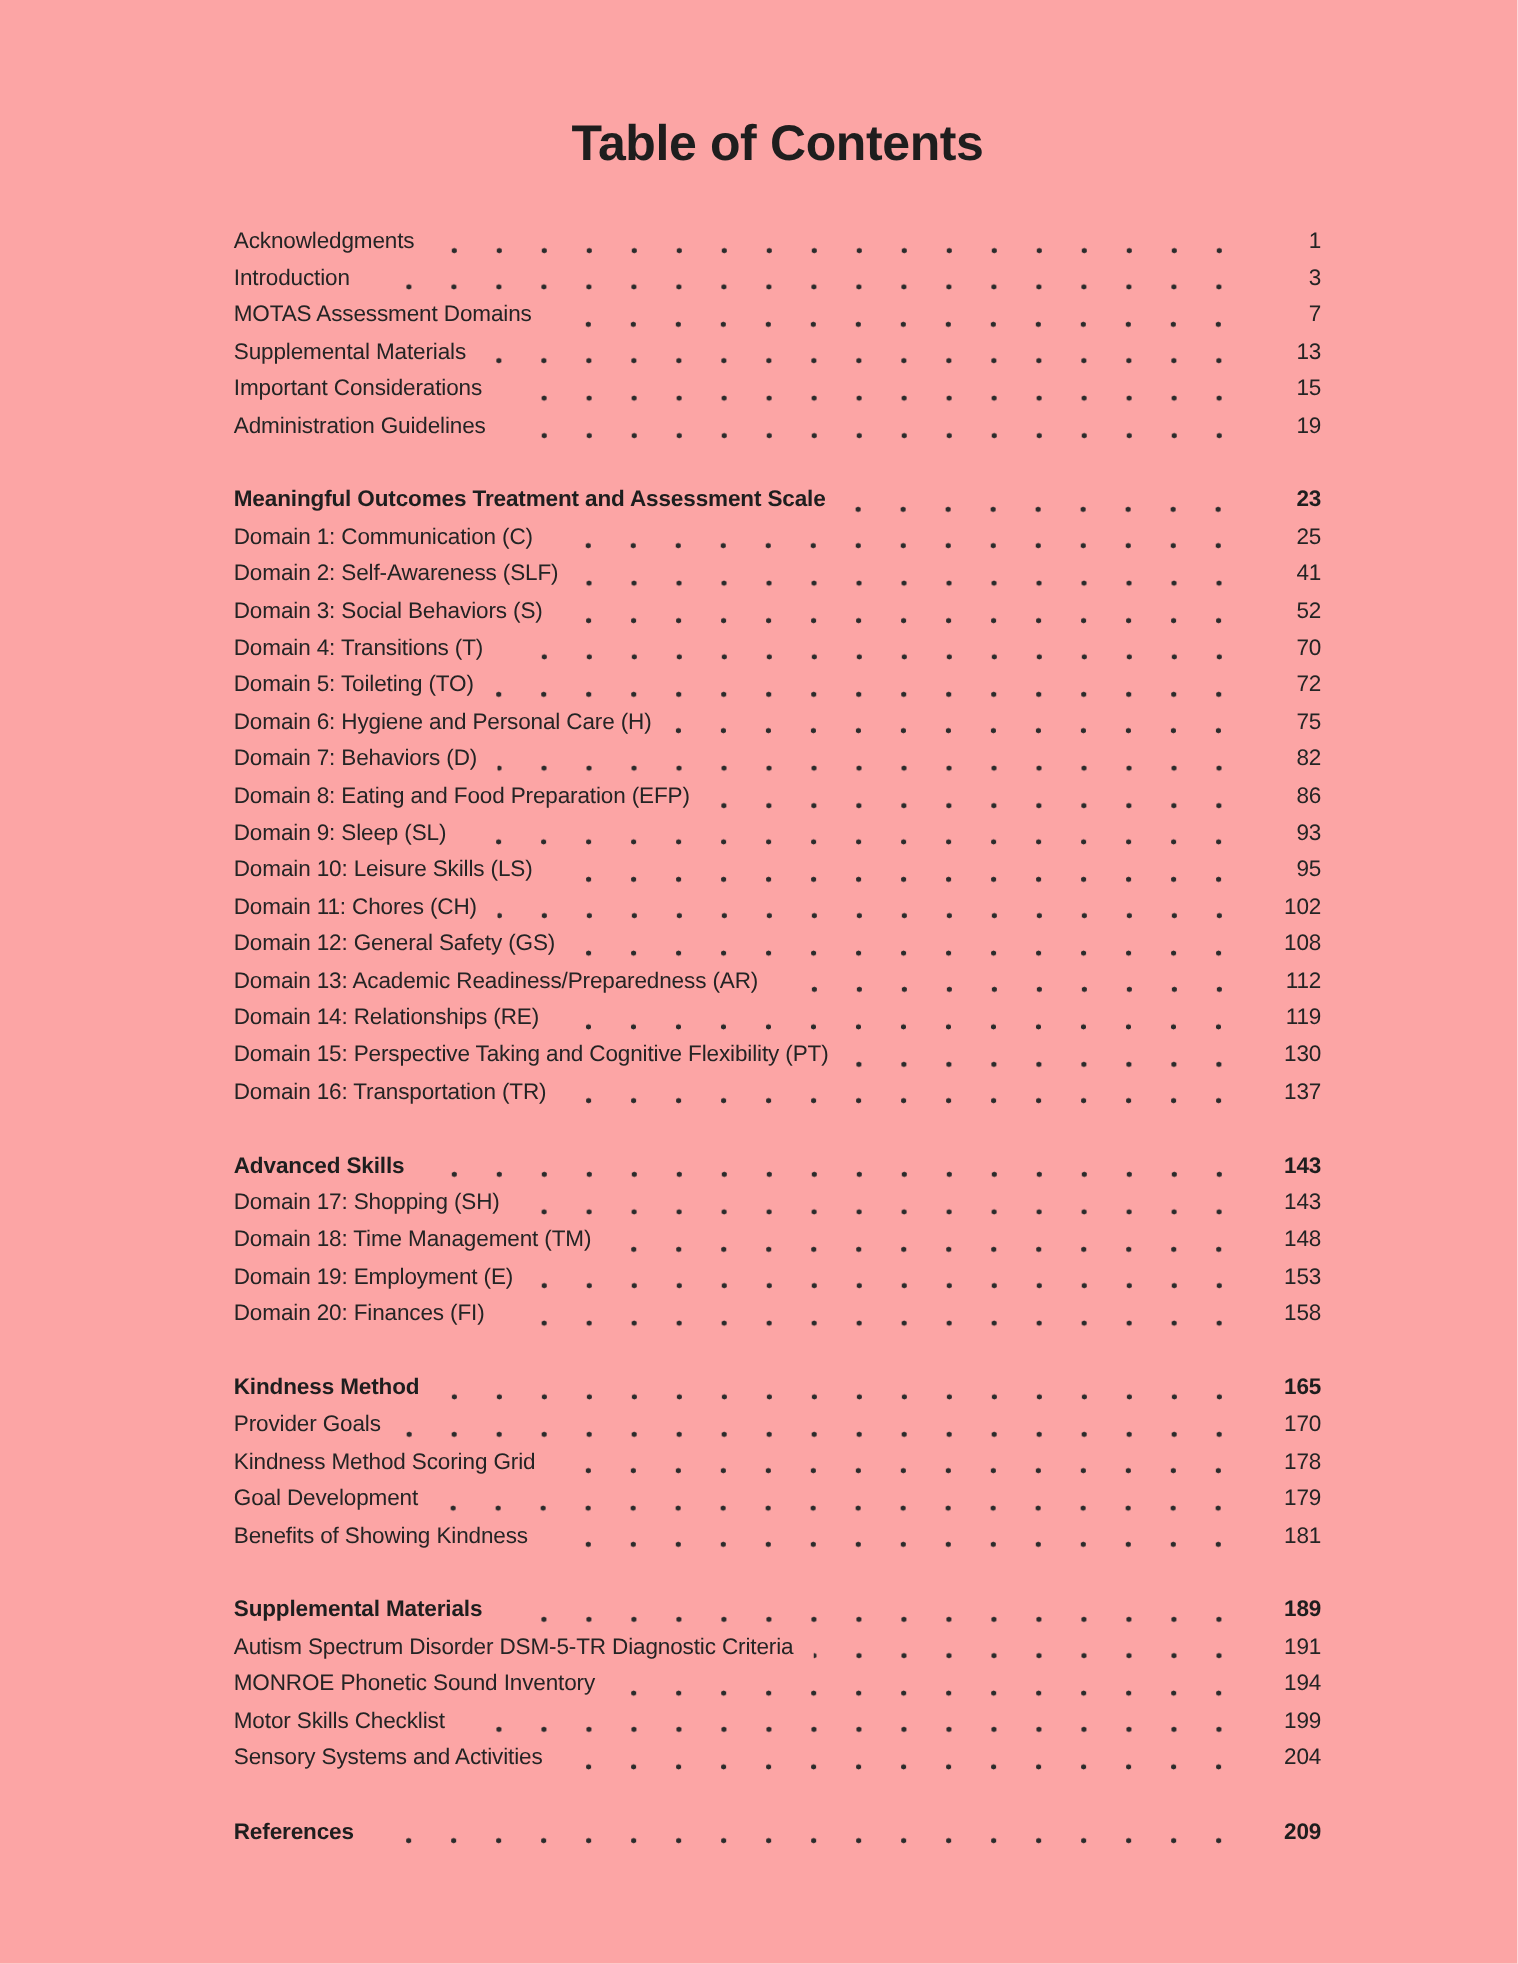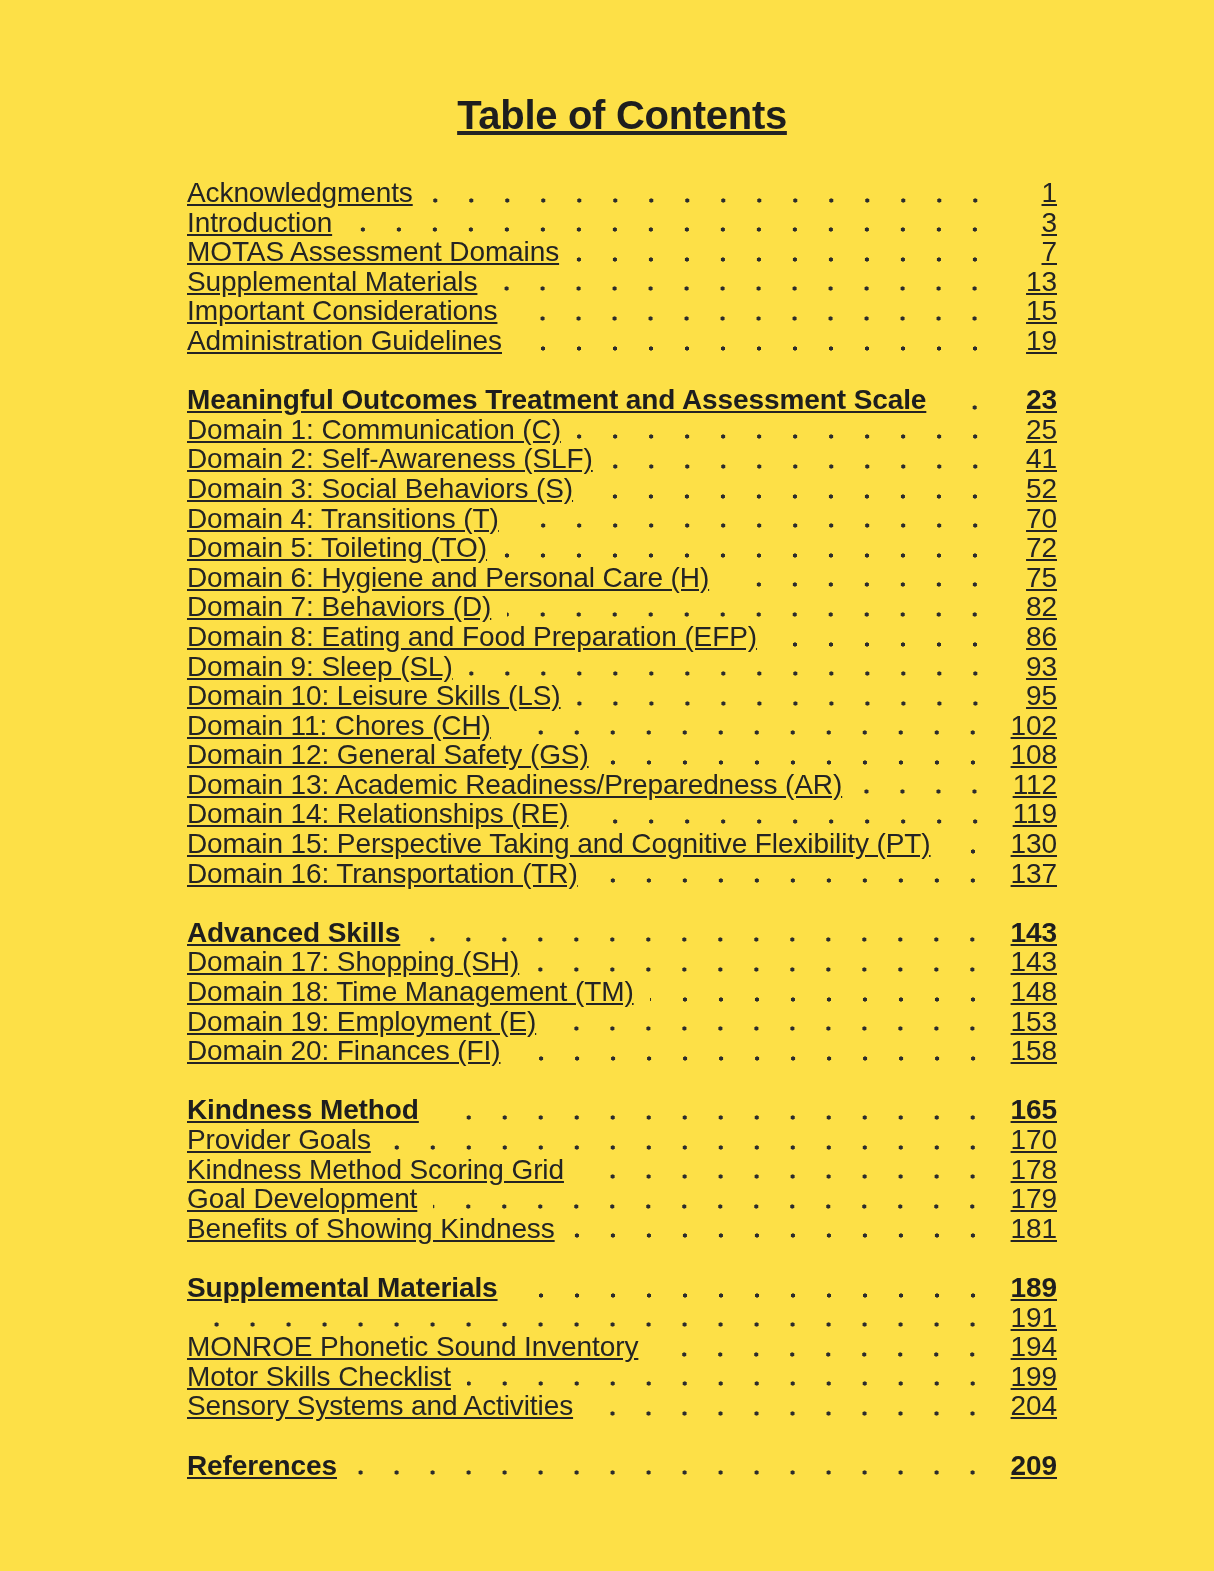--- a/index.html
+++ b/index.html
@@ -4,46 +4,45 @@
 <style>
   html, body {
     margin: 0;
     padding: 0;
     background: #ffffff;
   }
   .sheet {
     position: relative;
     width: 1214px;
     height: 1571px;
-    background: #fde047;
+    background: #fca5a5;
     overflow: hidden;
     font-family: "Liberation Sans", "DejaVu Sans", sans-serif;
     color: #242424;
-    text-decoration: underline;
   }
   .doc-title {
     margin: 92px 0 0 0;
     padding: 0 157px 0 187px;
     text-align: center;
     font-size: 40px;
     line-height: 46px;
     font-weight: 700;
     letter-spacing: -0.3px;
     color: #1e1e1e;
   }
   .toc {
     margin: 40px 157px 0 187px;
   }
   .toc-block { margin-top: 29.6px; }
   .toc-block:first-child { margin-top: 0; }
   .toc-row {
     display: flex;
     align-items: baseline;
     height: 29.6px;
-    font-size: 28px;
+    font-size: 18px;
     line-height: 29.6px;
     letter-spacing: -0.1px;
     white-space: nowrap;
   }
   .toc-row.bold { font-weight: 700; color: #1e1e1e; align-items: flex-end; }
   .toc-label { flex: 0 0 auto; }
   .toc-leader {
     flex: 1 1 auto;
     align-self: stretch;
     min-width: 28px;
@@ -239,20 +238,21 @@
           <span class="toc-pagenum">181</span>
         </div>
       </div>
       <div class="toc-block">
         <div class="toc-row bold">
           <span class="toc-label">Supplemental Materials</span>
           <span class="toc-leader"></span>
           <span class="toc-pagenum">189</span>
         </div>
         <div class="toc-row">
+          <span class="toc-label">Autism Spectrum Disorder DSM-5-TR Diagnostic Criteria</span>
           <span class="toc-leader"></span>
           <span class="toc-pagenum">191</span>
         </div>
         <div class="toc-row">
           <span class="toc-label">MONROE Phonetic Sound Inventory</span>
           <span class="toc-leader"></span>
           <span class="toc-pagenum">194</span>
         </div>
         <div class="toc-row">
           <span class="toc-label">Motor Skills Checklist</span>

